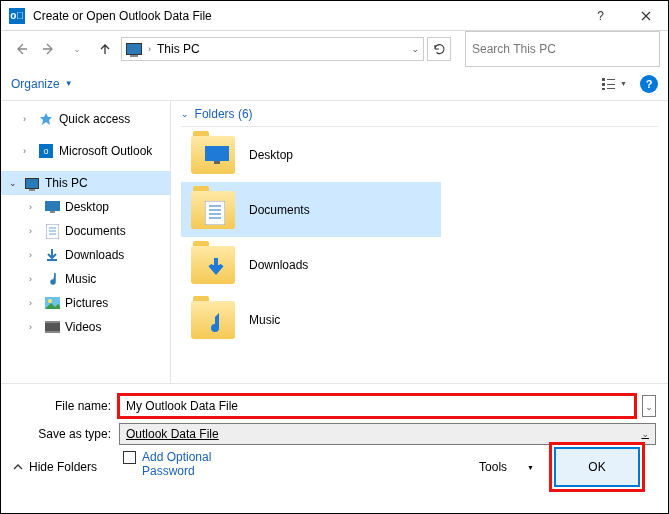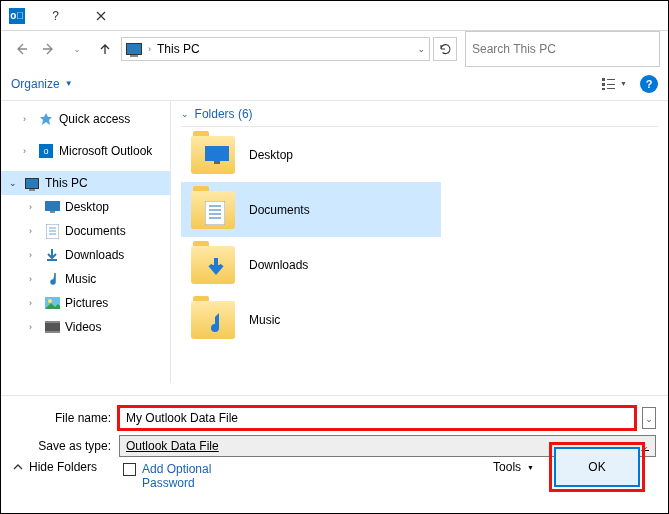--- a/index.html
+++ b/index.html
@@ -14,21 +14,21 @@
 
 .navbar { height: 36px; display: flex; align-items: center; padding: 0 8px; gap: 4px; }
 .nav-btn { width: 24px; height: 24px; display: flex; align-items: center; justify-content: center; color: #888; }
 .nav-btn.enabled { color: #333; }
 .addr-box { flex: 1; height: 24px; border: 1px solid #ccc; display: flex; align-items: center; padding: 0 4px; gap: 6px; }
 .addr-pc { width: 16px; height: 12px; background: #2a7ab8; border: 1px solid #333; position: relative; }
 .addr-pc::after { content:""; position:absolute; left:3px; right:3px; bottom:-3px; height:2px; background:#888; }
 .addr-sep { color: #666; font-size: 9px; }
 .addr-drop { margin-left: auto; color: #555; font-size: 9px; }
 .refresh-btn { width: 24px; height: 24px; border: 1px solid #ccc; display:flex; align-items:center; justify-content:center; color:#333; margin-left:-1px;}
-.search-box { width: 195px; height: 36px; border: 1px solid #ccc; padding: 0 6px; color: #777; display:flex; align-items:center; margin-left: 4px; }
+.search-box { width: 195px; height: 36px; border: 1px solid #ccc; padding: 0 6px; color: #777; display:flex; align-items:center; margin-left: 10px; }
 
 
 .toolbar { height: 34px; border-bottom: 1px solid #e5e5e5; display: flex; align-items: center; padding: 0 10px; }
 .organize { color: #1a62b3; display:flex; align-items:center; gap:5px; }
 .toolbar-right { margin-left:auto; display:flex; align-items:center; gap:12px; }
 .view-btn { width: 28px; height: 22px; border: 1px solid transparent; display:flex; align-items:center; justify-content:center; color:#555; }
 .help-btn { width: 18px; height: 18px; border-radius: 50%; background: #0078d7; color:#fff; display:flex; align-items:center; justify-content:center; font-weight:bold; font-size:11px; }
 
 
 .main { display: flex; height: 282px; }
@@ -44,47 +44,48 @@
 .content { flex: 1; padding: 0 0 0 10px; overflow:hidden; }
 .section-hdr { height: 26px; display:flex; align-items:center; gap: 6px; color:#1a62b3; border-bottom: 1px solid #e8e8e8; margin-right:10px; }
 .folder-item { height: 55px; display:flex; align-items:center; gap: 14px; padding-left: 10px; width: 260px; }
 .folder-item.sel { background: #cde8ff; }
 .folder-icon { width: 44px; height: 38px; position:relative; }
 .folder-back { position:absolute; inset:0; background: linear-gradient(#ffe9a6,#f5c954); border-radius: 2px 2px 3px 3px; }
 .folder-tab { position:absolute; top:-5px; left:2px; width: 16px; height: 6px; background:#f5c954; border-radius: 2px 2px 0 0; }
 .overlay { position:absolute; left:14px; top:10px; }
 
 
-.form { padding: 4px 12px 0 12px; margin-top: 12px; }
+.form { padding: 4px 12px 0 12px; }
 .form-row { display:flex; align-items:center; height: 28px; gap: 8px; }
 .form-row label { width: 98px; text-align: right; color:#000; }
 .text-input { flex:1; height: 22px; border: 1px solid #7a7a7a; padding: 0 6px; background:#fff; }
 .combo { flex:1; height: 22px; border: 1px solid #7a7a7a; padding: 0 6px; background:#eee; display:flex; align-items:center;text-decoration:underline; }
 .combo .dd { margin-left:auto; font-size:9px; color:#555; }
 .hl-red { outline: 3px solid #e11; outline-offset: -1px; }
 .check-row { display:flex; padding-left: 110px; align-items:flex-start; gap: 6px; margin-top:2px; }
 .check-row .cb { width:13px; height:13px; border:1px solid #333; margin-top:1px; }
 .check-row .cl { color:#1a62b3; width: 80px; line-height:1.2; }
 
 
 .btnbar { position:absolute; bottom:24px; left:12px; right:12px; display:flex; align-items:center; }
 .hide-folders { display:flex; align-items:center; gap:6px; color:#000; }
 .btnbar .spacer { flex:1; }
-.tools { display:flex; align-items:center; gap:6px; margin-right: 18px; }
+.tools { display:flex; align-items:center; gap:20px; margin-right: 18px; }
 .dlg-btn { width: 86px; height: 40px; border: 1px solid #adadad; background:#e1e1e1; display:flex; align-items:center; justify-content:center; }
 .dlg-btn.primary { border: 2px solid #0078d7; background:#e5f1fb; }
 .ok-wrap { padding:2px; outline:3px solid #e11; margin-right: 14px; }
 
 svg { display:block; }
 </style>
 </head>
 <body>
 
 <div class="titlebar">
   <div class="app-icon">o⃞</div>
+  <div class="title">Create or Open Outlook Data File</div>
   <div class="win-btn">?</div>
   <div class="win-btn">
     <svg width="10" height="10">
         <path d="M1 1 L9 9 M9 1 L1 9" stroke="#333" stroke-width="1.2"></path>
       </svg>
   </div>
 </div>
 
 <div class="navbar">
   <div class="nav-btn">

